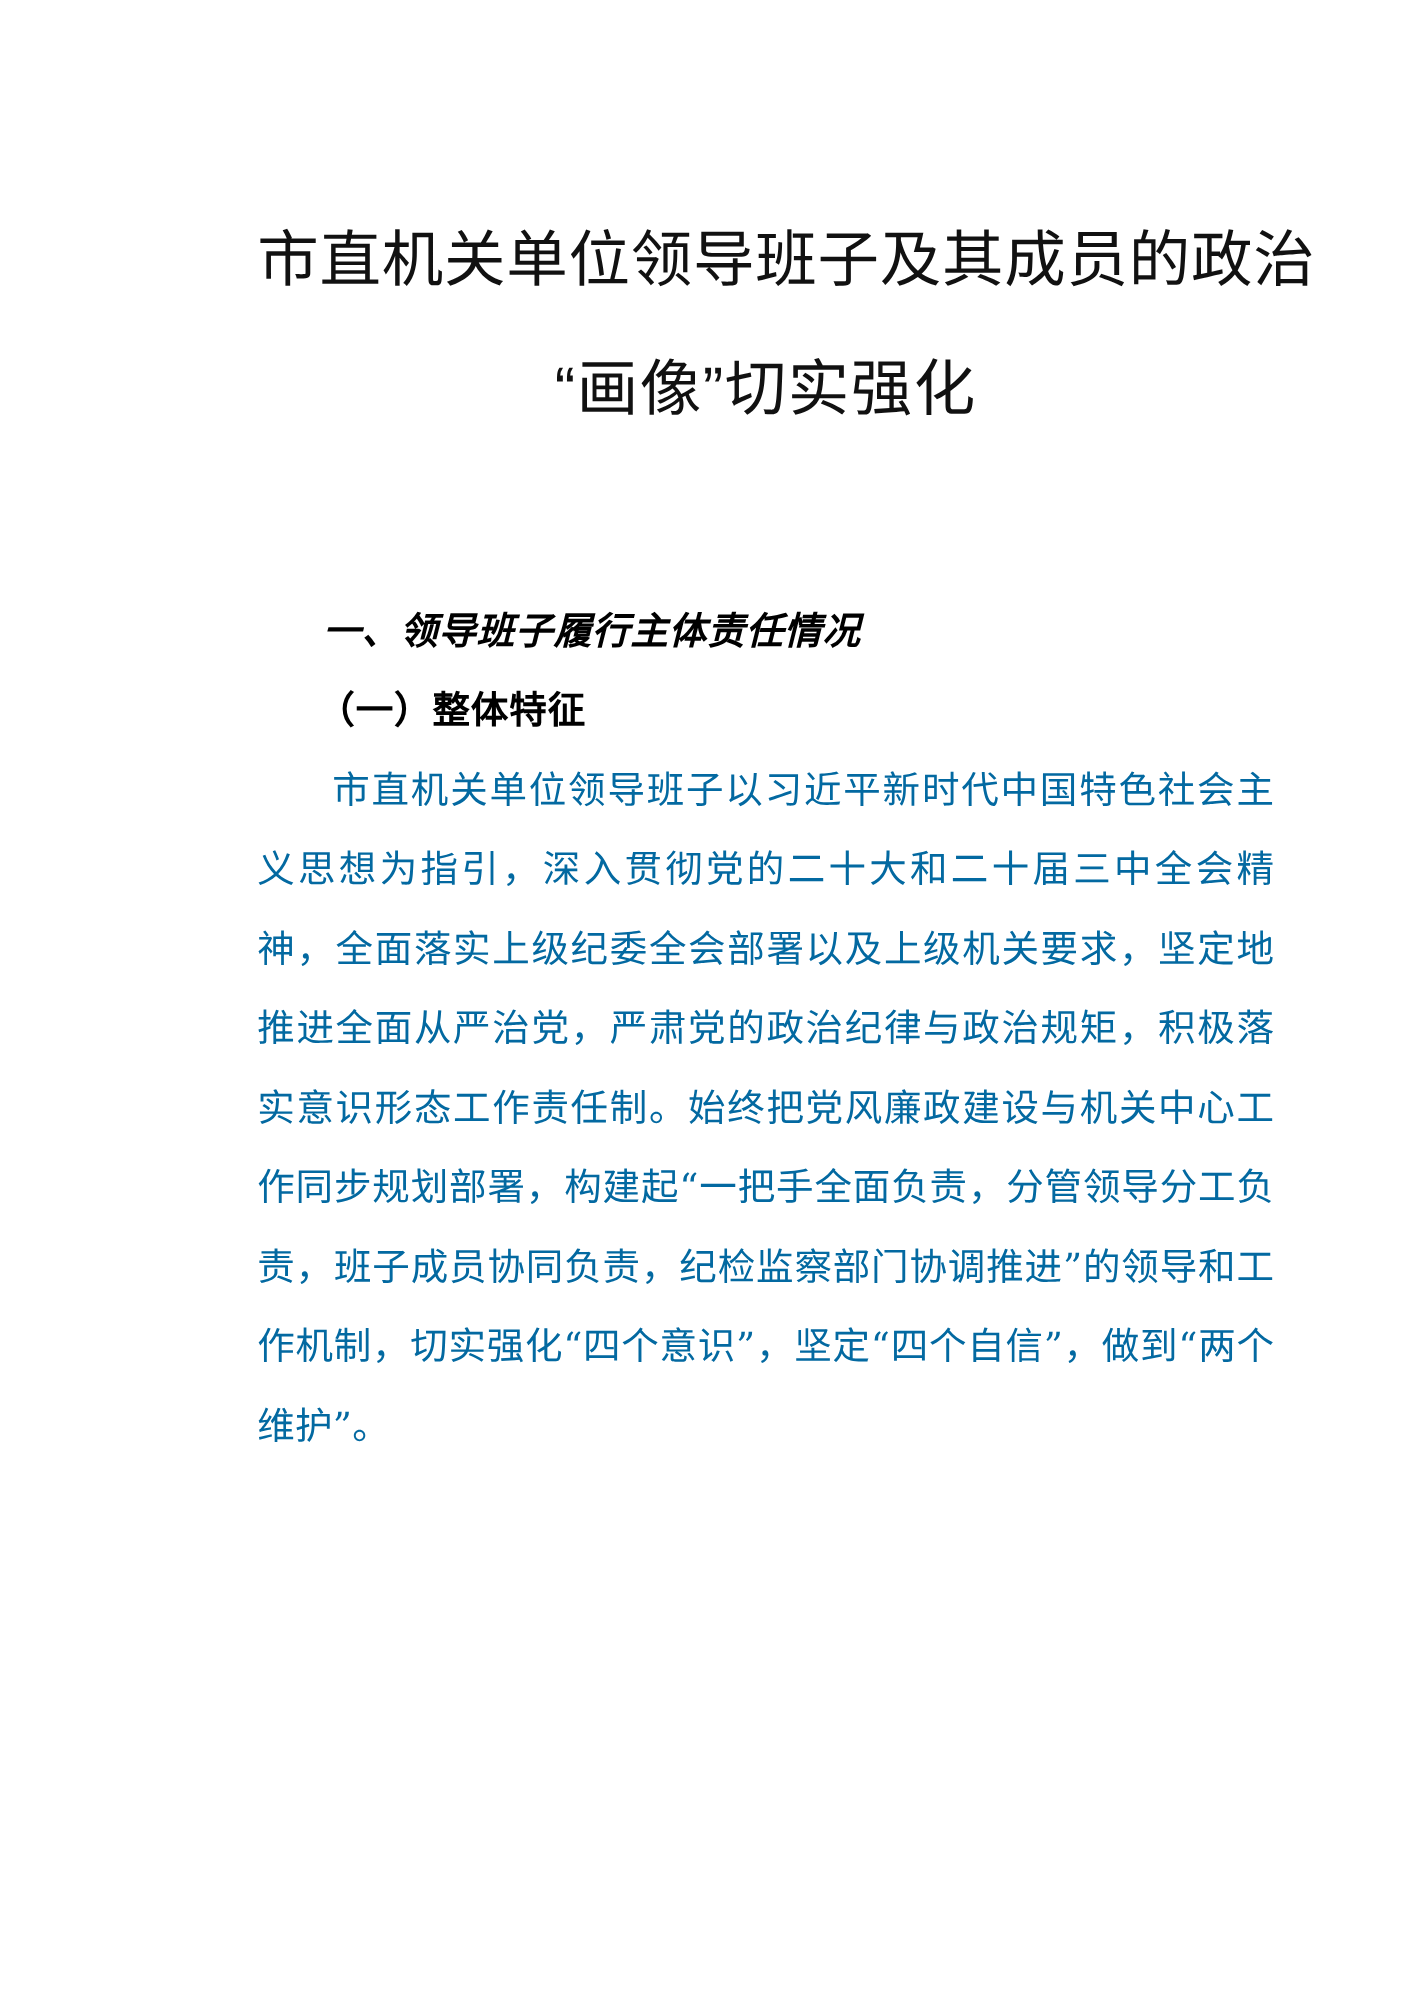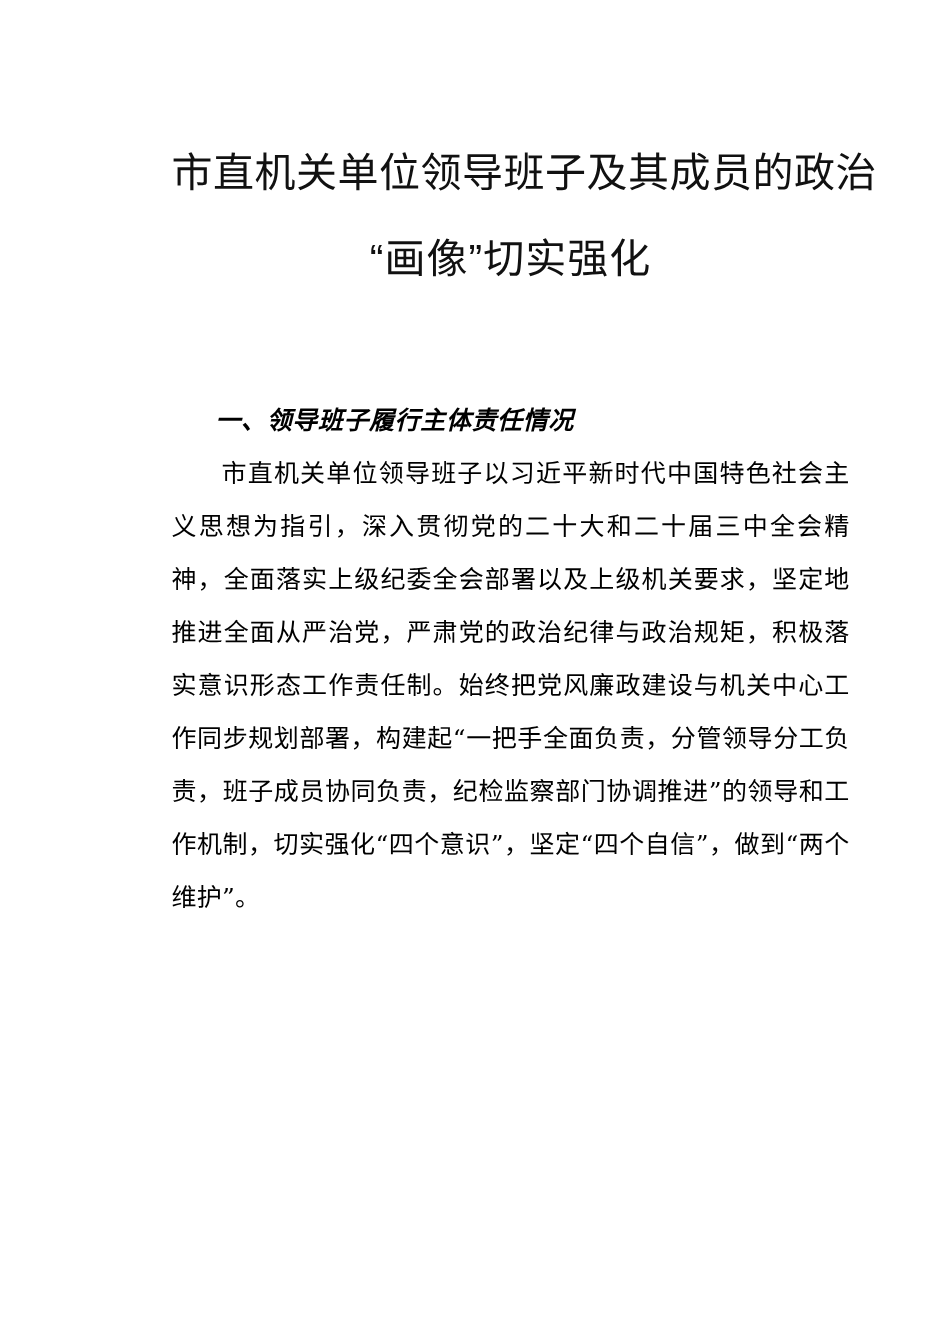--- a/index.html
+++ b/index.html
@@ -74,21 +74,21 @@
   
   .para {
     font-family: "DejaVu Serif", "Liberation Serif", serif;
     font-weight: 400;
     font-size: 25px;
     line-height: 53px;
     text-align: justify;
     text-justify: inter-ideograph;
     text-indent: 50px;
     letter-spacing: 0.2px;
-    color: #000000;
+    color: #0369a1;
     margin: 0;
   }
 
   .para.tight {
     letter-spacing: 0px;
   }
 </style>
 </head>
 <body>
 
@@ -96,19 +96,20 @@
 
   <div class="doc-body">
 
     <div class="title-block">
       <div class="doc-title-line">市直机关单位领导班子及其成员的政治</div>
       <div class="doc-title-line second">“画像”切实强化</div>
     </div>
 
     <div class="heading-1">一、领导班子履行主体责任情况</div>
 
+    <div class="heading-2">（一）整体特征</div>
 
     <p class="para">市直机关单位领导班子以习近平新时代中国特色社会主义思想为指引，深入贯彻党的二十大和二十届三中全会精神，全面落实上级纪委全会部署以及上级机关要求，坚定地推进全面从严治党，严肃党的政治纪律与政治规矩，积极落实意识形态工作责任制。始终把党风廉政建设与机关中心工作同步规划部署，构建起“一把手全面负责，分管领导分工负责，班子成员协同负责，纪检监察部门协调推进”的领导和工作机制，切实强化“四个意识”，坚定“四个自信”，做到“两个维护”。</p>
 
 
   </div>
 
 </div>
 
 </body></html>

